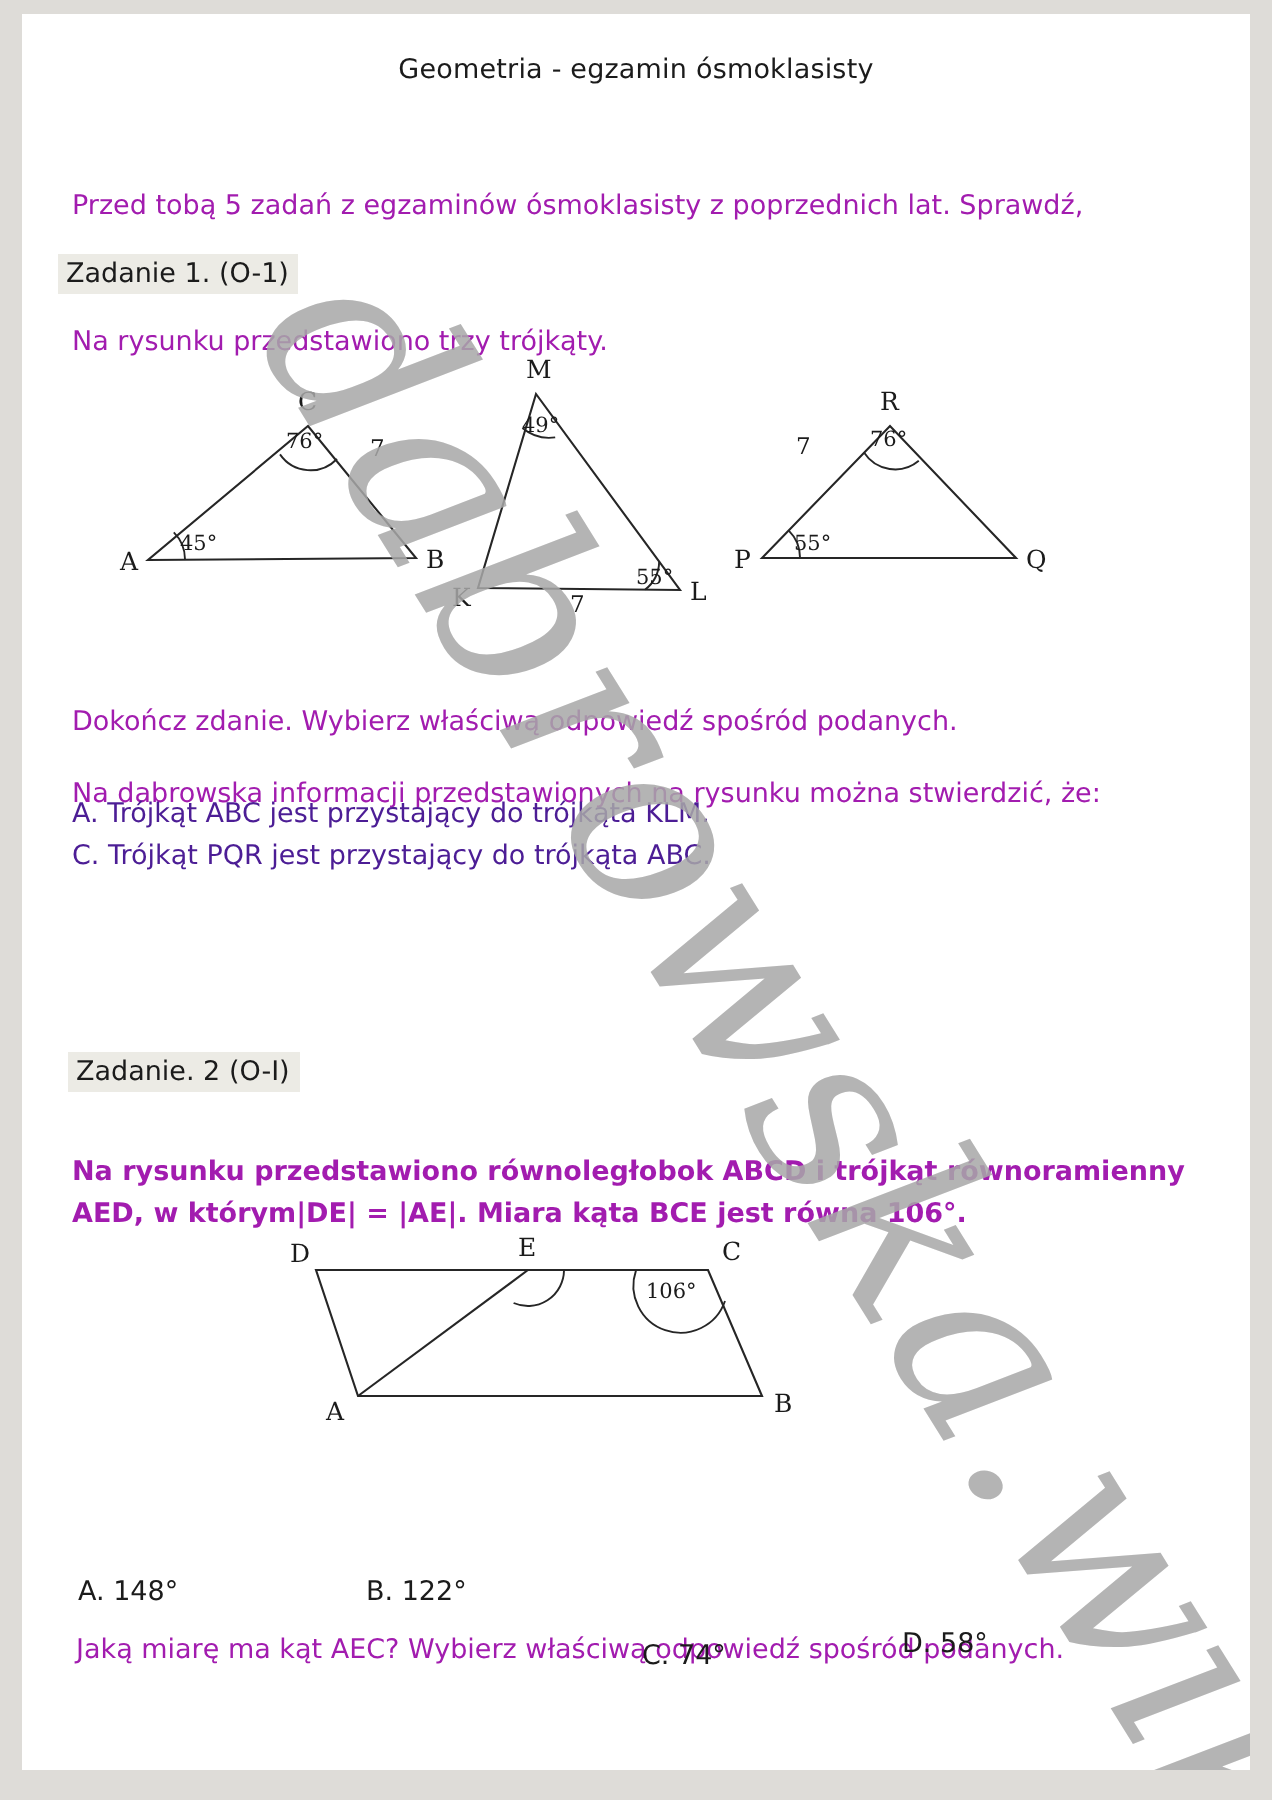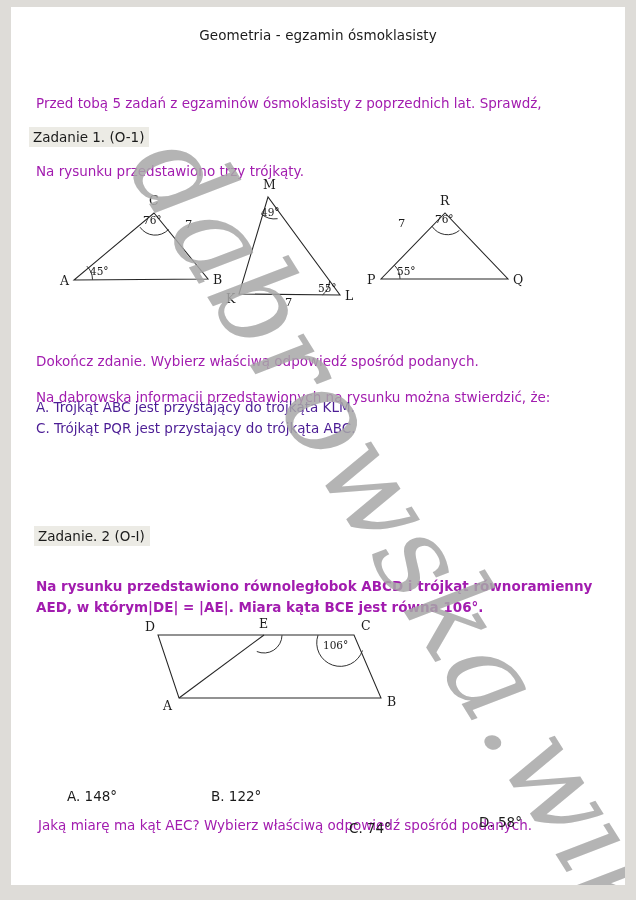--- a/index.html
+++ b/index.html
@@ -74,21 +74,20 @@
   .answer-line {
     position: absolute;
     font-size: 13.5px;
     line-height: 21px;
     color: #4c1d95;
   }
   .ans-col {
     position: absolute;
     font-size: 13.5px;
     color: #1b1b1b;
-    margin-left: 28px;
   }
 
   
   .figure {
     position: absolute;
   }
   .fig-label {
     font-family: "DejaVu Serif", "Liberation Serif", serif;
     font-size: 12.5px;
     fill: #1b1b1b;

